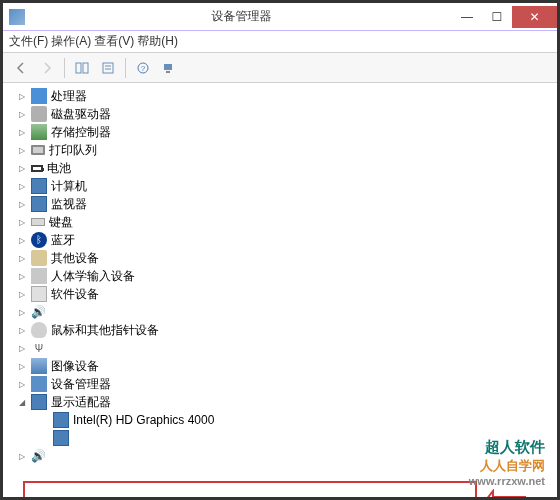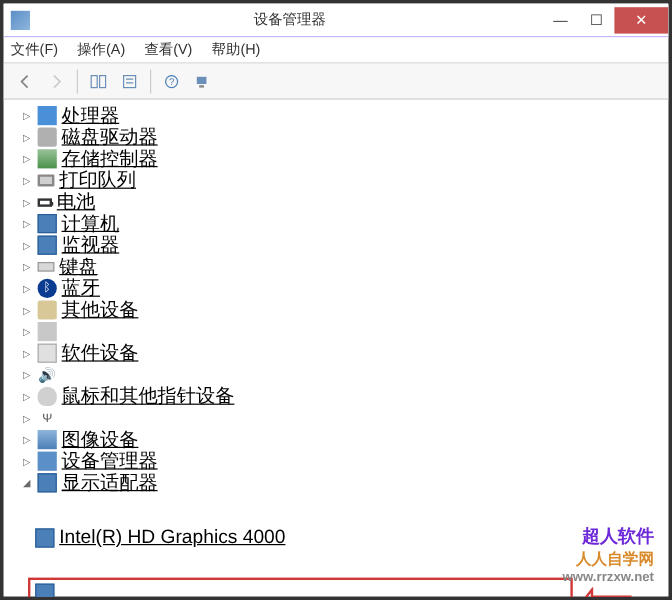--- a/index.html
+++ b/index.html
@@ -4,31 +4,31 @@
 <style>
 * { margin: 0; padding: 0; box-sizing: border-box; font-family: "Microsoft YaHei", "SimSun", Arial, sans-serif; }
 body { width: 560px; height: 500px; background: #fff; position: relative; border: 3px solid #333; }
 .window { width: 100%; height: 100%; display: flex; flex-direction: column; background: #fff; }
 .titlebar { height: 28px; background: #fff; display: flex; align-items: center; border-bottom: 1px solid #c4b5fd; padding-left: 6px; }
 .titlebar-icon { width: 16px; height: 16px; background: linear-gradient(135deg,#5a8fc7,#8fb5db); margin-right: 6px; }
 .titlebar-title { flex: 1; text-align: center; font-size: 12px; color: #333; }
 .titlebar-buttons { display: flex; }
 .titlebar-btn { width: 30px; height: 22px; display: flex; align-items: center; justify-content: center; font-size: 12px; color: #333; cursor: pointer; }
 .titlebar-btn.close { background: #c75050; color: #fff; width: 45px; }
-.menubar { height: 22px; display: flex; align-items: center; padding: 0 6px; font-size: 12px; color: #333; gap: 16px; border-bottom: 1px solid #d0d0d0; }
+.menubar { height: 22px; display: flex; align-items: center; padding: 0 6px; font-size: 12px; color: #333; gap: 3px; border-bottom: 1px solid #d0d0d0; }
 .menu-item { cursor: pointer; }
 .toolbar { height: 30px; display: flex; align-items: center; padding: 0 6px; gap: 2px; border-bottom: 1px solid #d0d0d0; background: #f7f7f7; }
 .tool-btn { width: 24px; height: 24px; display: flex; align-items: center; justify-content: center; border: 1px solid transparent; cursor: pointer; }
 .tool-sep { width: 1px; height: 20px; background: #ccc; margin: 0 3px; }
 .tree { flex: 1; overflow: auto; padding: 4px 0; font-size: 12px; color: #000; position: relative; }
 .tree-row { display: flex; align-items: center; height: 18px; padding-left: 14px; white-space: nowrap; cursor: pointer; }
-.tree-row.child { padding-left: 26px; margin-top: 28px; }
+.tree-row.child { padding-left: 50px; }
 .expander { width: 10px; height: 10px; display: inline-flex; align-items: center; justify-content: center; margin-right: 4px; color: #6a6a6a; font-size: 8px; }
 .node-icon { width: 16px; height: 16px; margin-right: 4px; display: inline-flex; align-items: center; justify-content: center; }
-.node-label { font-size: 16px; text-decoration: underline; }
+.node-label { font-size: 12px; }
 
 .ic-cpu { background: #4a90d9; }
 .ic-disk { background: #b0b0b0; border-radius: 2px; }
 .ic-storage { background: linear-gradient(#9ac29a,#4a914a); }
 .ic-printer { background: #d0d0d0; border: 2px solid #888; border-radius: 1px; height: 10px; width: 14px; }
 .ic-battery { background: #fff; border: 2px solid #333; width: 12px; height: 7px; position: relative; }
 .ic-battery::after { content:""; position:absolute; right:-3px; top:1px; width:2px; height:3px; background:#333; }
 .ic-computer { background: #4a7fb8; border: 1px solid #2a5f98; }
 .ic-monitor { background: #4a7fb8; border: 1px solid #2a5f98; }
 .ic-keyboard { background: #d8d8d8; border: 1px solid #999; width: 14px; height: 8px; }
@@ -40,21 +40,21 @@
 .ic-mouse { background: #d0d0d0; border-radius: 50% 50% 40% 40%; }
 .ic-usb { color: #555; font-size: 10px; }
 .ic-image { background: linear-gradient(#8fb5db,#4a7fb8); }
 .ic-network { background: #5a8fc7; }
 .ic-display { background: #4a7fb8; border: 1px solid #2a5f98; }
 .ic-audio { color: #888; font-size: 12px; }
 .highlight-box { position: absolute; border: 2px solid #d03838; left: 20px; right: 80px; top: 398px; height: 56px; pointer-events: none; }
 .arrow { position: absolute; right: 30px; top: 406px; pointer-events: none; }
 .watermark { position: absolute; right: 12px; bottom: 10px; font-size: 13px; color: #d98a2a; font-weight: bold; pointer-events: none; text-align: right; }
 .watermark .url { font-size: 11px; color: #888; display: block; }
-.watermark .logo { color: #6d28d9; font-size: 15px; }
+.watermark .logo { color: #0f766e; font-size: 15px; }
 </style>
 </head>
 <body>
 
 <div class="window">
   <div class="titlebar">
     <div class="titlebar-icon"></div>
     <div class="titlebar-title">设备管理器</div>
     <div class="titlebar-buttons">
       <div class="titlebar-btn">—</div>
@@ -157,20 +157,21 @@
         <span class="node-label">蓝牙</span>
       </div>
     <div class="tree-row">
         <span class="expander">▷</span>
         <span class="node-icon ic-other"></span>
         <span class="node-label">其他设备</span>
       </div>
     <div class="tree-row">
         <span class="expander">▷</span>
         <span class="node-icon ic-hid"></span>
+        <span class="node-label">人体学输入设备</span>
       </div>
     <div class="tree-row">
         <span class="expander">▷</span>
         <span class="node-icon ic-software"></span>
         <span class="node-label">软件设备</span>
       </div>
     <div class="tree-row">
         <span class="expander">▷</span>
         <span class="node-icon ic-sound">🔊</span>
       </div>

